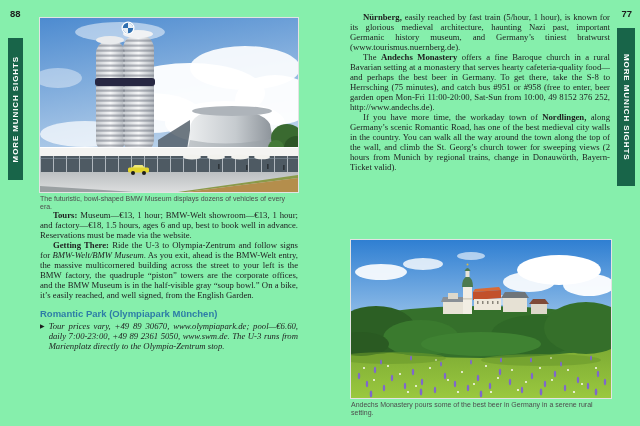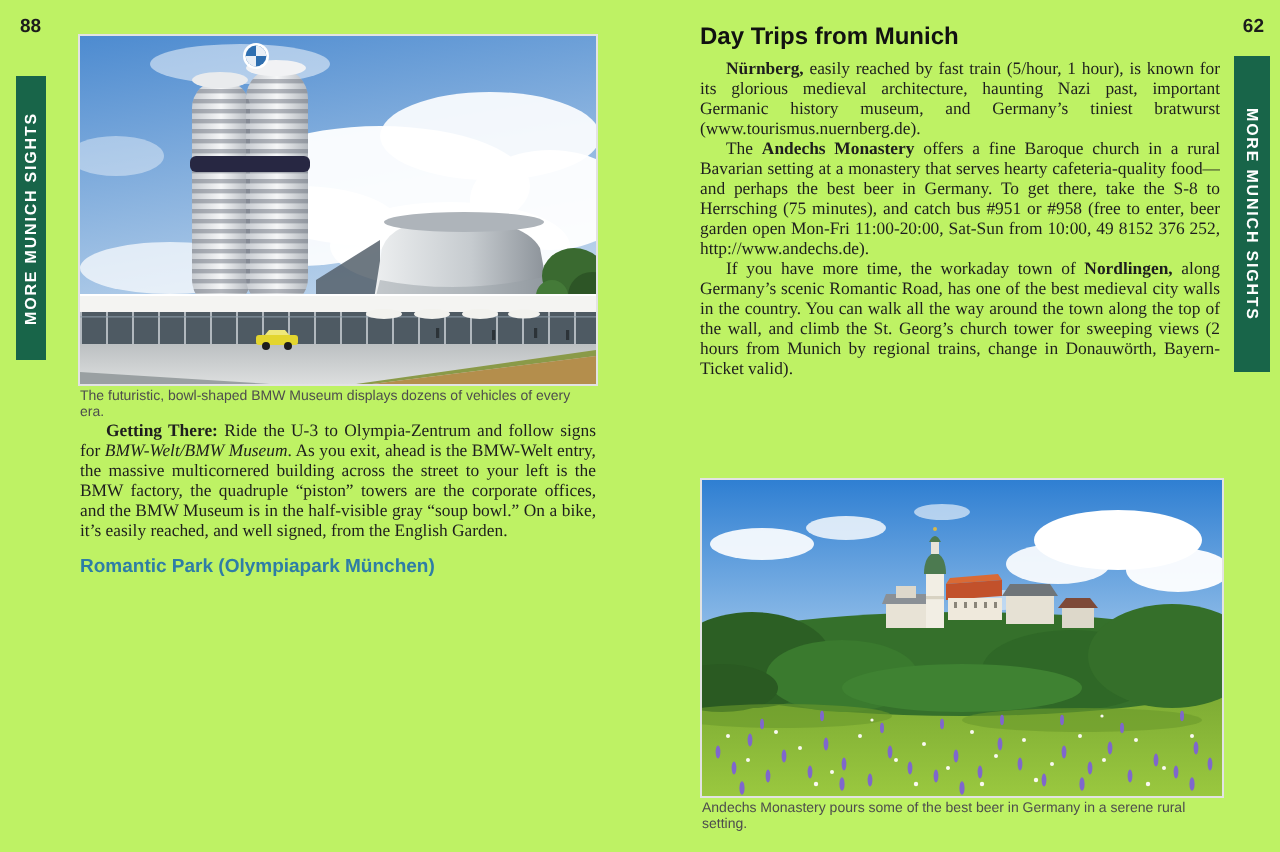--- a/index.html
+++ b/index.html
@@ -1,16 +1,16 @@
 <!DOCTYPE html>
 <html><head>
 <meta charset="utf-8">
 <style>
   html,body{margin:0;padding:0;background:#ffffff;}
-  .spread{position:relative;width:640px;height:426px;background:#bef264;overflow:hidden;
+  .spread{position:relative;width:640px;height:426px;background:#86efac;overflow:hidden;
           font-family:"Liberation Serif",serif;color:#1e1e1e;}
   
   .pagenum{position:absolute;top:8px;font-family:"Liberation Sans",sans-serif;
            font-weight:bold;font-size:9.5px;color:#1c1c1c;}
   .pagenum.left{left:10px;}
   .pagenum.right{left:614px;width:18px;text-align:right;}
   
   .tab{position:absolute;background:#186549;display:flex;align-items:center;justify-content:center;}
   .tab span{color:#ffffff;font-family:"Liberation Sans",sans-serif;font-weight:bold;
             font-size:8px;letter-spacing:0.9px;white-space:nowrap;}
@@ -147,26 +147,30 @@
         <path d="M4 3 L6.5 0 L14.5 0 L17 3 Z" fill="#efe87a"></path>
         <rect x="0" y="2.5" width="21" height="5" rx="1.5" fill="#e3d52f"></rect>
         <circle cx="5" cy="8" r="2" fill="#1d1d1d"></circle>
           <circle cx="16" cy="8" r="2" fill="#1d1d1d"></circle>
       </g>
     </svg>
     <div class="caption">The futuristic, bowl-shaped BMW Museum displays dozens of vehicles of every era.</div>
   </div>
 
   <div class="col col-left">
+    <p class="indent"><b>Tours:</b><span> Museum—€13, 1 hour; BMW-Welt showroom—€13, 1 hour; and factory—€18, 1.5 hours, ages 6 and up, best to book well in advance. Reservations must be made via the website.</span></p>
     <p class="indent"><b>Getting There:</b><span> Ride the U-3 to Olympia-Zentrum and follow signs for </span><i>BMW-Welt/BMW Museum</i><span>. As you exit, ahead is the BMW-Welt entry, the massive multicornered building across the street to your left is the BMW factory, the quadruple “piston” towers are the corporate offices, and the BMW Museum is in the half-visible gray “soup bowl.” On a bike, it’s easily reached, and well signed, from the English Garden.</span></p>
     <h3 class="bluehead">Romantic Park (Olympiapark München)</h3>
+    <div class="tip">
+      <span class="marker">▶</span>
+      <span class="tiptext">Tour prices vary, +49 89 30670, www.olympiapark.de; pool—€6.60, daily 7:00-23:00, +49 89 2361 5050, www.swm.de. The U-3 runs from Marienplatz directly to the Olympia-Zentrum stop.</span>
+    </div>
   </div>
 
   <div class="col col-right">
-    <h2 class="daytrips">Day Trips from Munich</h2>
     <p class="indent"><b>Nürnberg,</b><span> easily reached by fast train (5/hour, 1 hour), is known for its glorious medieval architecture, haunting Nazi past, important Germanic history museum, and Germany’s tiniest bratwurst (www.tourismus.nuernberg.de).</span></p>
     <p class="indent"><span>The </span><b>Andechs Monastery</b><span> offers a fine Baroque church in a rural Bavarian setting at a monastery that serves hearty cafeteria-quality food—and perhaps the best beer in Germany. To get there, take the S-8 to Herrsching (75 minutes), and catch bus #951 or #958 (free to enter, beer garden open Mon-Fri 11:00-20:00, Sat-Sun from 10:00, 49 8152 376 252, http://www.andechs.de).</span></p>
     <p class="indent"><span>If you have more time, the workaday town of </span><b>Nordlingen,</b><span> along Germany’s scenic Romantic Road, has one of the best medieval city walls in the country. You can walk all the way around the town along the top of the wall, and climb the St. Georg’s church tower for sweeping views (2 hours from Munich by regional trains, change in Donauwörth, Bayern-Ticket valid).</span></p>
   </div>
 
   <div class="figure fig-andechs">
     <svg width="260" height="158" viewBox="0 0 260 158">
       <defs>
         <linearGradient id="sky2" x1="0" y1="0" x2="0" y2="1">
           <stop offset="0" stop-color="#2f7fd2"></stop>
@@ -294,18 +298,18 @@
           <circle cx="223" cy="152" r="1.1"></circle>
             <circle cx="140" cy="152" r="1.1"></circle>
             <circle cx="85" cy="120" r="0.8"></circle>
           <circle cx="200" cy="118" r="0.8"></circle>
         </g>
       </g>
     </svg>
     <div class="caption">Andechs Monastery pours some of the best beer in Germany in a serene rural setting.</div>
   </div>
 
-  <div class="pagenum right">62</div>
+  <div class="pagenum right">77</div>
   <div class="tab right">
     <span>MORE MUNICH SIGHTS</span>
   </div>
 
 </div>
 
 </body></html>

